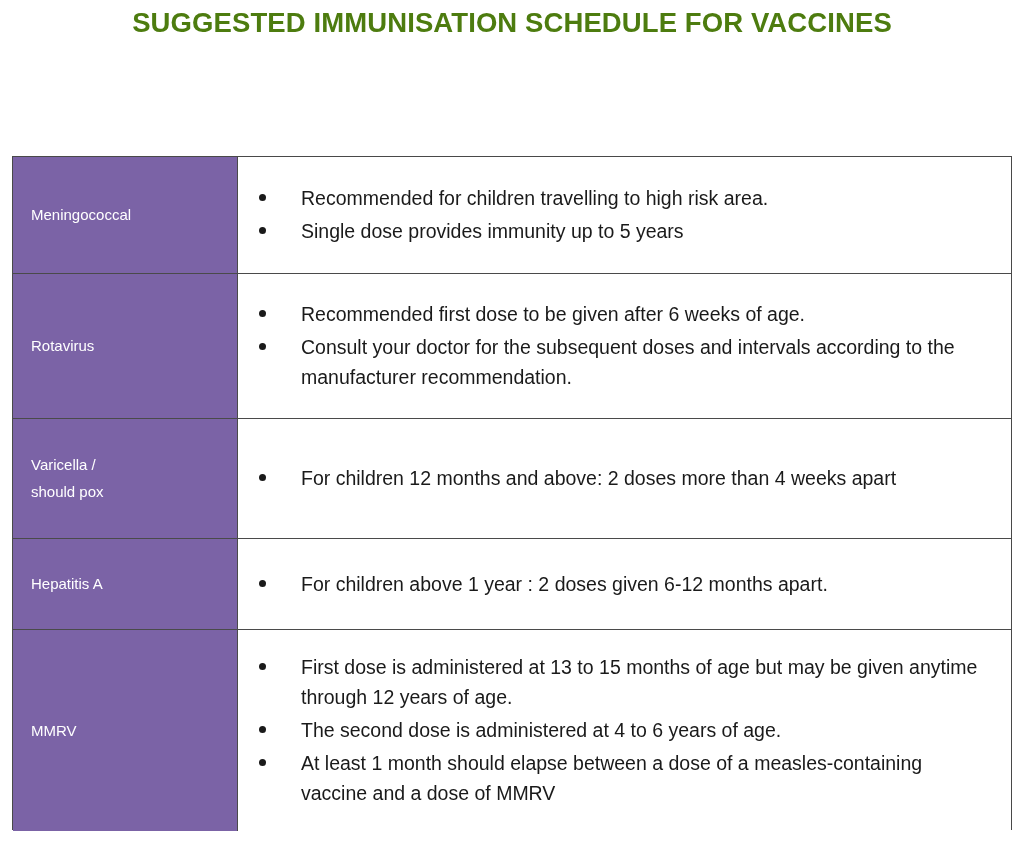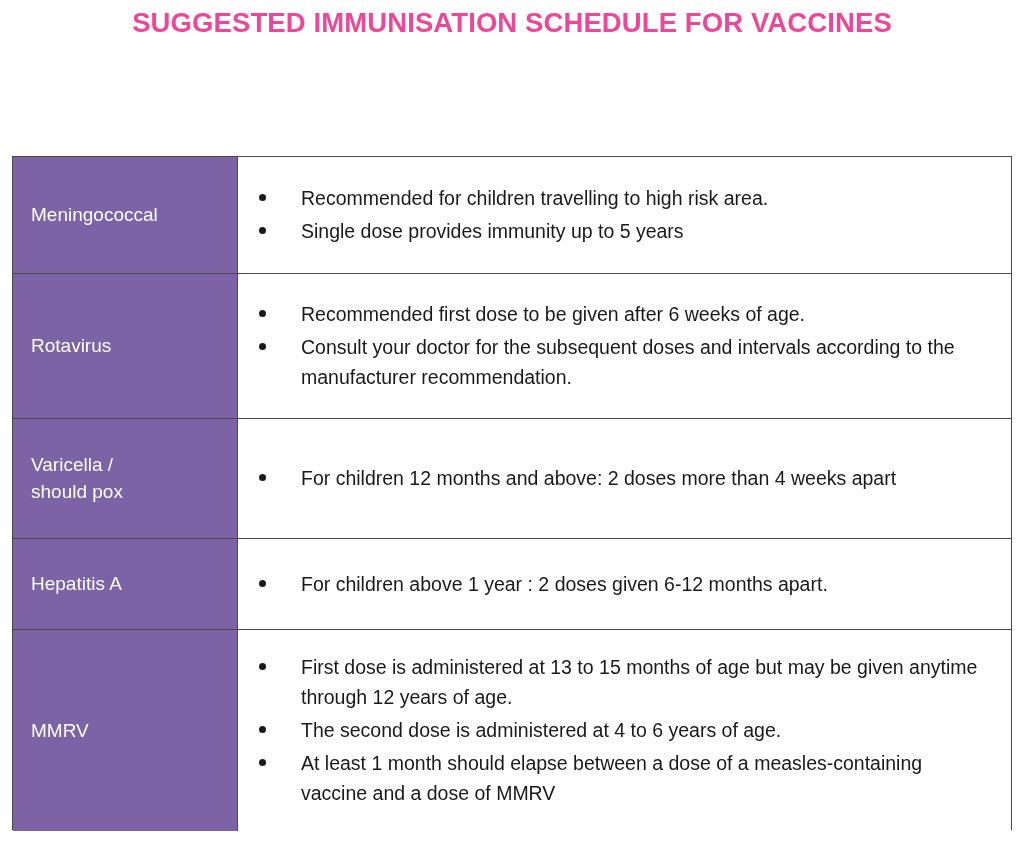--- a/index.html
+++ b/index.html
@@ -23,21 +23,21 @@
   .title-block {
     padding: 6px 34px 0 34px;
     text-align: center;
   }
   .title-line {
     font-family: "Liberation Sans", sans-serif;
     font-weight: bold;
     font-size: 27.5px;
     line-height: 34px;
     letter-spacing: 0.1px;
-    color: #ec4899;
+    color: #4d7c0f;
     white-space: nowrap;
   }
   .subtitle {
     margin: 20px 0 0 12px;
     font-family: "Liberation Sans", sans-serif;
     font-weight: normal;
     font-size: 22px;
     line-height: 28px;
     color: #1f2430;
     text-align: left;
@@ -61,21 +61,21 @@
   }
   table.sched tr + tr td {
     border-top: 1.5px solid #4a4a4a;
   }
   td.vac-name {
     width: 196px;
     background: #7b63a6;
     color: #ffffff;
     vertical-align: middle;
     padding: 6px 10px 6px 18px;
-    font-size: 19px;
+    font-size: 15px;
     line-height: 27px;
     font-family: "Liberation Sans", sans-serif;
     border-right: 1.5px solid #4a4a4a;
   }
   td.vac-detail {
     background: #ffffff;
     vertical-align: middle;
     padding: 8px 16px 8px 18px;
   }
   ul.bullets {

